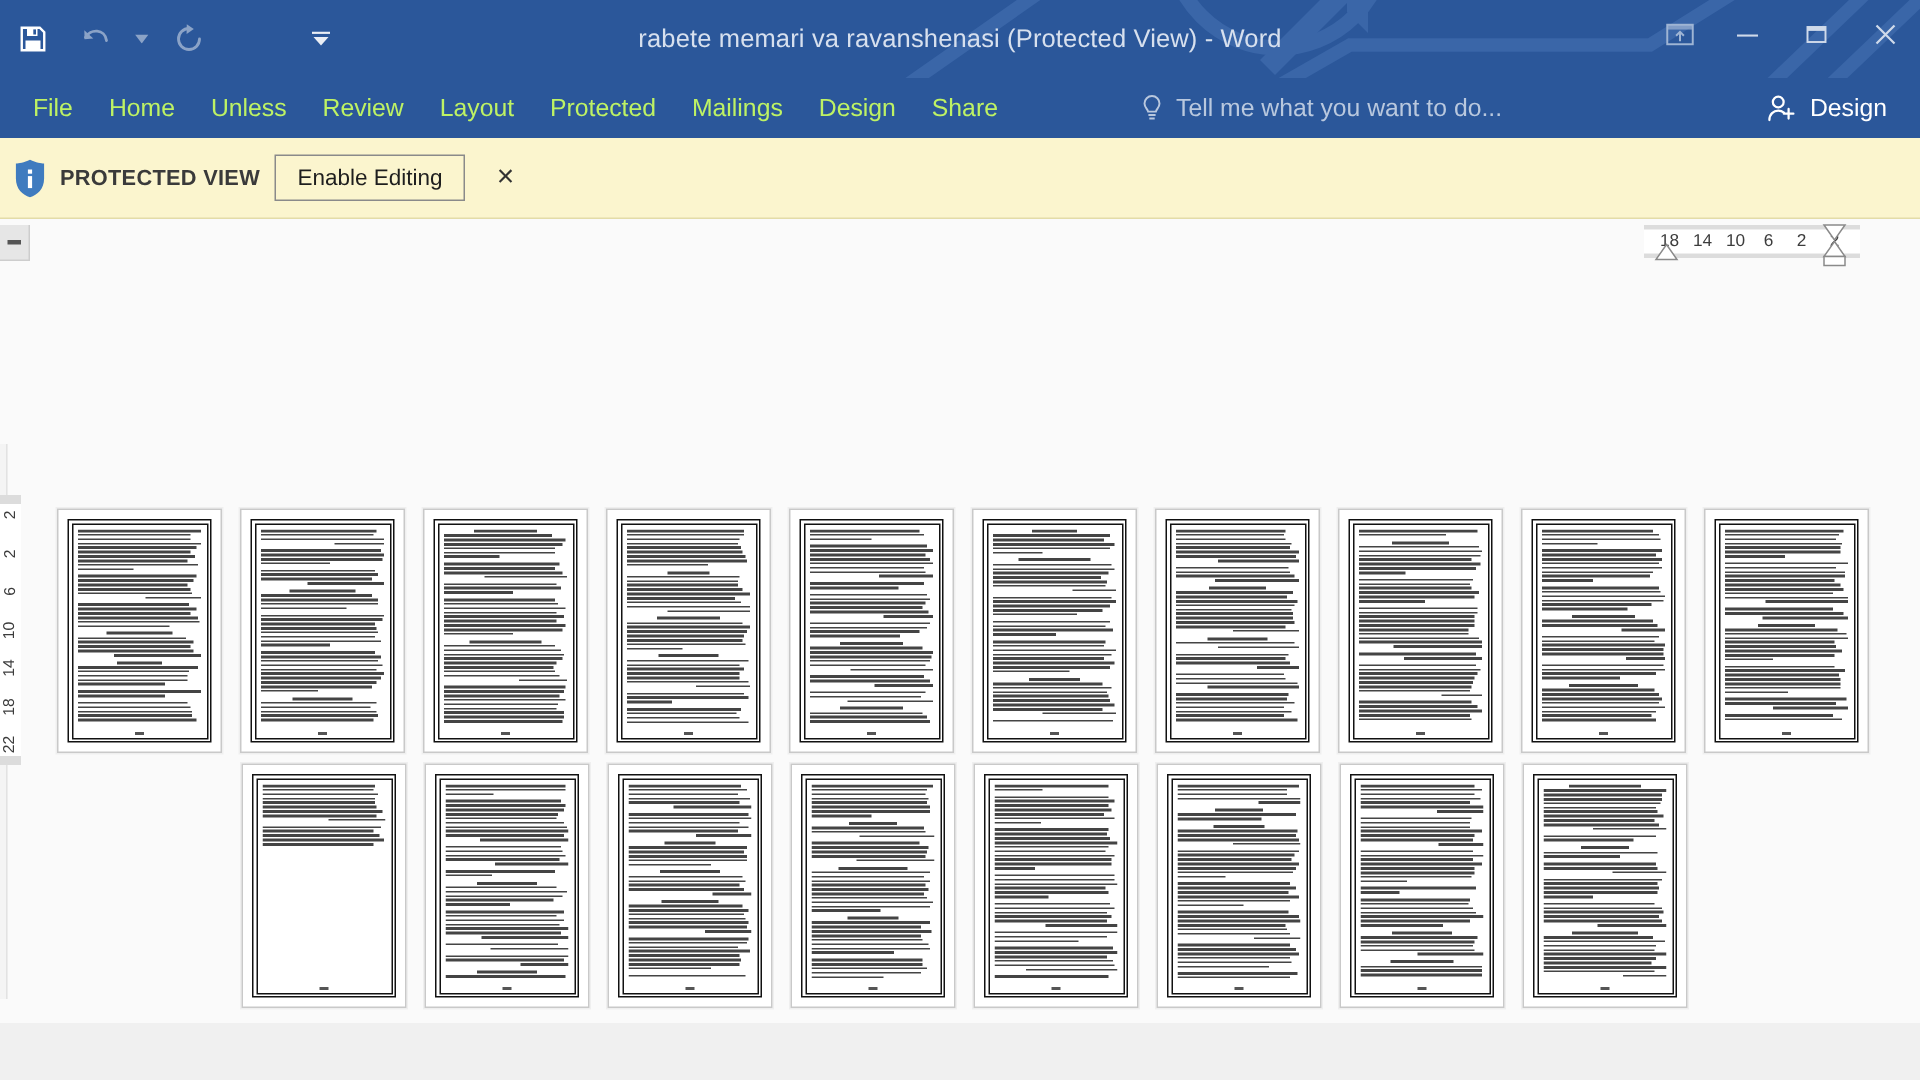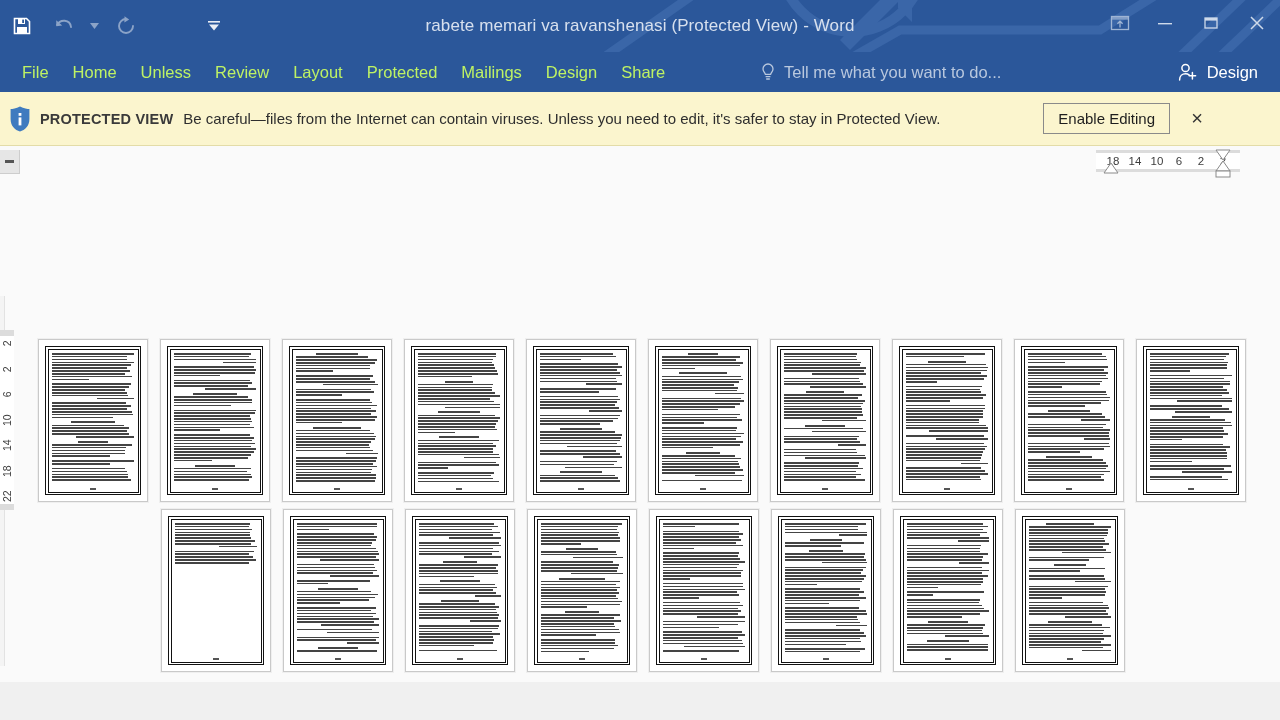--- a/index.html
+++ b/index.html
@@ -291,21 +291,20 @@
 
 <div class="pvbar">
   <div class="pv-icon">
     <svg width="22" height="28" viewBox="0 0 22 28">
       <path d="M11 1.5 C7 3.5 3.5 4 1.6 4 L1.6 14 C1.6 21 6 25 11 26.5 C16 25 20.4 21 20.4 14 L20.4 4 C18.5 4 15 3.5 11 1.5 Z" fill="#3f7bbf"></path>
       <rect x="9.6" y="8" width="2.8" height="2.8" fill="#ffffff"></rect>
       <rect x="9.6" y="12.4" width="2.8" height="8" fill="#ffffff"></rect>
     </svg>
   </div>
   <div class="pv-label">PROTECTED VIEW</div>
-  <div class="pv-msg">Be careful—files from the Internet can contain viruses. Unless you need to edit, it's safer to stay in Protected View.</div>
   <button class="pv-enable">Enable Editing</button>
   <div class="pv-close">×</div>
 </div>
 
 <div class="canvas">
 
   <div class="scrollbar-edge"></div>
 
   <div class="pages">
     <div class="pagerow r1">

